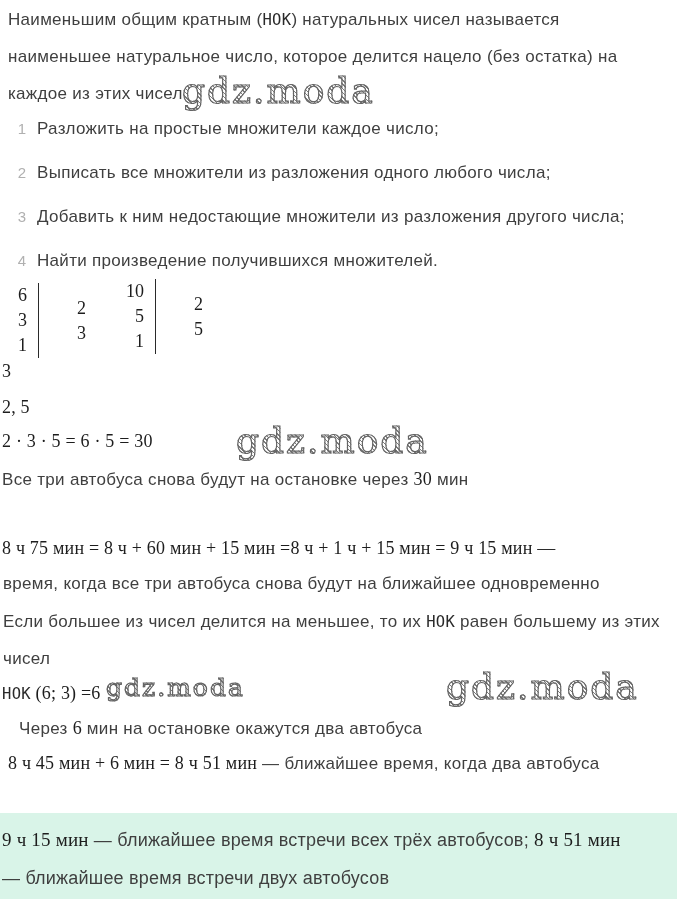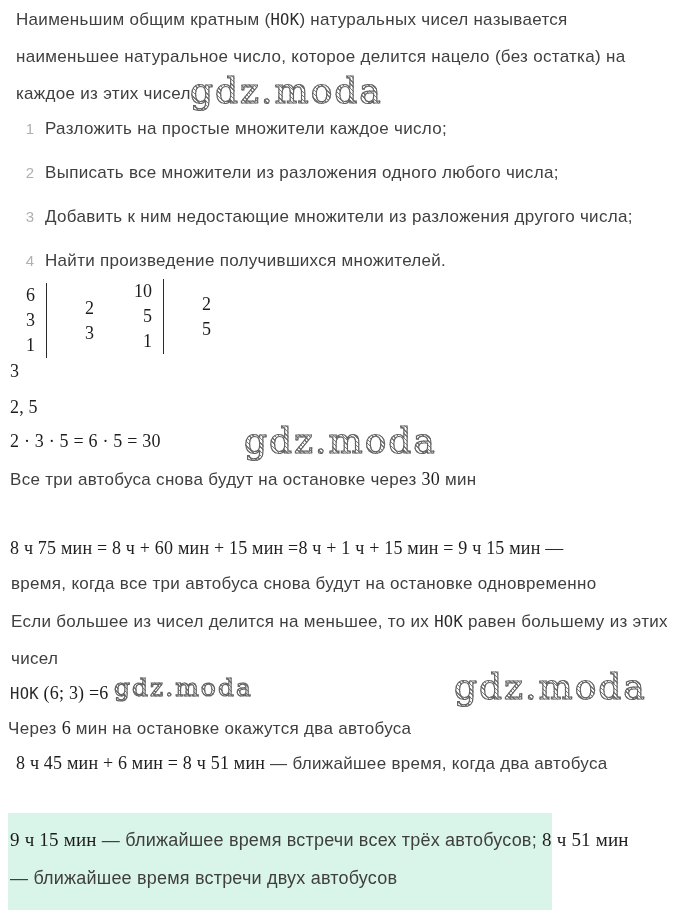--- a/index.html
+++ b/index.html
@@ -8,21 +8,21 @@
     --stepnum:#b0b0b0;
     --hl:#d9f4e8;
   }
   *{box-sizing:border-box;}
   html,body{margin:0;padding:0;}
   body{
     width:680px;height:924px;background:#ffffff;
     font-family:"Liberation Sans",sans-serif;color:var(--text);
     position:relative;overflow:hidden;
   }
-  .page{position:absolute;inset:0;margin-left:8px;}
+  .page{position:absolute;inset:0;}
   .line{position:absolute;white-space:nowrap;font-size:17px;letter-spacing:.3px;line-height:24px;}
   .sans{font-family:"Liberation Sans",sans-serif;color:var(--text);}
   .serif{font-family:"Liberation Serif","DejaVu Serif",serif;color:var(--math);font-size:18px;letter-spacing:.2px;}
   .line .serif{font-size:18px;}
   .mono{font-family:"DejaVu Sans Mono",monospace;font-size:15.5px;color:#2a2a2a;}
   
   .step{position:absolute;left:14px;display:flex;align-items:baseline;white-space:nowrap;}
   .step-num{display:inline-block;width:12px;text-align:right;margin-right:11px;
     color:var(--stepnum);font-size:15px;}
   .step-text{font-size:17px;letter-spacing:.3px;color:var(--text);}
@@ -40,22 +40,22 @@
     font-family:"DejaVu Serif",serif;font-weight:400;letter-spacing:2px;
     color:transparent;
     -webkit-text-stroke:1.2px #4f4f4f;
     background:repeating-linear-gradient(45deg, rgba(70,70,70,.8) 0 1px, rgba(0,0,0,0) 1px 3px);
     -webkit-background-clip:text;background-clip:text;
     opacity:.88;white-space:nowrap;
   }
   .wm-lg{font-size:36px;}
   .wm-sm{font-size:25px;}
   
-  .answer{position:absolute;left:0;top:813px;width:544px;background:var(--hl);
-    padding:8px 4px 13px 2px;}
+  .answer{position:absolute;left:0;top:813px;width:677px;background:var(--hl);
+    padding:8px 4px 2px 2px;}
   .ans-line{white-space:nowrap;font-size:18px;line-height:38px;letter-spacing:.2px;}
   .ans-line .serif{font-size:19px;}
 </style>
 </head>
 <body>
 
 <div class="page">
 
   <div class="line sans" style="left:8px;top:8px"><span class="sans">Наименьшим общим кратным (</span><span class="mono">НОК</span><span class="sans">) натуральных чисел называется</span></div>
   <div class="line sans" style="left:8px;top:45px">наименьшее натуральное число, которое делится нацело (без остатка) на</div>
@@ -104,29 +104,29 @@
   </div>
 
   <div class="line serif" style="left:2px;top:359px">3</div>
   <div class="line serif" style="left:2px;top:395px">2, 5</div>
   <div class="line serif" style="left:2px;top:429px">2 · 3 · 5 = 6 · 5 = 30</div>
 
   <div class="wm wm-lg" style="left:236px;top:420px">gdz.moda</div>
 
   <div class="line" style="left:2px;top:467px"><span class="sans">Все три автобуса снова будут на остановке через </span><span class="serif">30</span><span class="sans"> мин</span></div>
   <div class="line serif" style="left:2px;top:536px">8 ч 75 мин = 8 ч + 60 мин + 15 мин =8 ч + 1 ч + 15 мин = 9 ч 15 мин —</div>
-  <div class="line sans" style="left:3px;top:572px">время, когда все три автобуса снова будут на остановке одновременно</div>
+  <div class="line sans" style="left:3px;top:572px">время, когда все три автобуса снова будут на ближайшее одновременно</div>
   <div class="line" style="left:3px;top:610px"><span class="sans">Если большее из чисел делится на меньшее, то их </span><span class="mono">НОК</span><span class="sans"> равен большему из этих</span></div>
   <div class="line sans" style="left:3px;top:647px">чисел</div>
   <div class="line" style="left:2px;top:681px"><span class="mono">НОК</span><span class="serif"> (6; 3) =6</span></div>
 
   <div class="wm wm-sm" style="left:106px;top:673px">gdz.moda</div>
   <div class="wm wm-lg" style="left:446px;top:666px">gdz.moda</div>
 
-  <div class="line" style="left:0;top:716px"><span class="sans">Через </span><span class="serif">6</span><span class="sans"> мин на остановке окажутся два автобуса</span></div>
+  <div class="line" style="left:19px;top:716px"><span class="sans">Через </span><span class="serif">6</span><span class="sans"> мин на остановке окажутся два автобуса</span></div>
   <div class="line" style="left:8px;top:751px"><span class="serif">8 ч 45 мин + 6 мин = 8 ч 51 мин</span><span class="sans"> — ближайшее время, когда два автобуса</span></div>
 
   <div class="answer">
     <div class="ans-line"><span class="serif">9 ч 15 мин</span><span class="sans"> — ближайшее время встречи всех трёх автобусов; </span><span class="serif">8 ч 51 мин</span></div>
     <div class="ans-line"><span class="sans">— ближайшее время встречи двух автобусов</span></div>
   </div>
 
 </div>
 
 </body></html>

